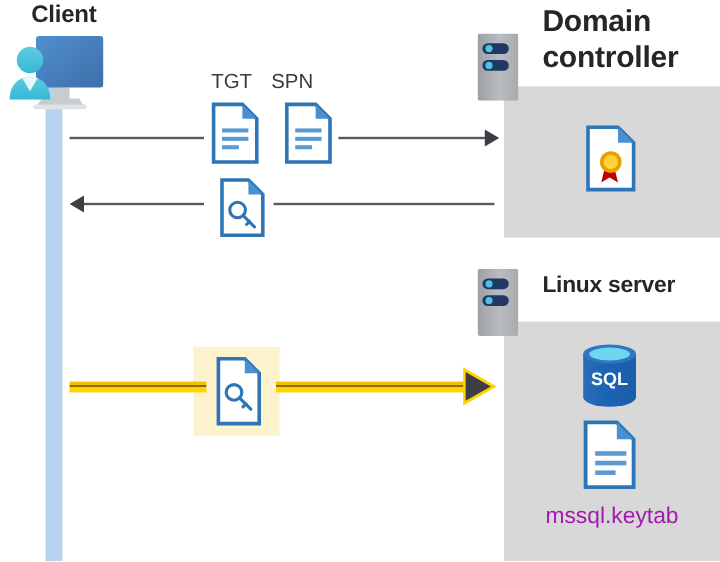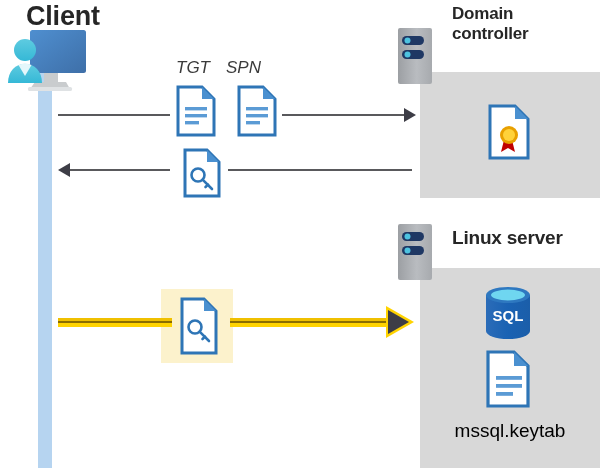--- a/index.html
+++ b/index.html
@@ -22,25 +22,25 @@
 
   
   .heading {
     font-weight: bold;
     color: #262626;
     letter-spacing: -0.2px;
     line-height: 1.18;
   }
   #client-title {
     left: 26px; top: 1px;
-    font-size: 27px;
+    font-size: 20px;
   }
   #dc-title {
     left: 452px; top: 4px;
-    font-size: 17px;
+    font-size: 25px;
     width: 140px;
   }
   #linux-title {
     left: 452px; top: 227px;
     font-size: 19px;
     width: 146px;
   }
 
   
   .panel {
@@ -127,30 +127,29 @@
   #doc-spn  { left: 236px; top: 85px; }
   #doc-key-top { left: 182px; top: 148px; }
   #doc-key-flow { left: 179px; top: 297px; }
   #doc-cert { left: 487px; top: 104px; }
   #doc-keytab { left: 485px; top: 350px; }
   #db-sql   { left: 482px; top: 285px; text-align: right; }
 
   .doclabel {
     font-size: 17px;
     color: #3b3b3b;
-    font-style: italic;
   }
   #label-tgt { left: 176px; top: 58px; }
   #label-spn { left: 226px; top: 58px; }
   #label-keytab {
     left: 420px; top: 420px;
     width: 180px;
     text-align: center;
     font-size: 19px;
-    color: #000000;
+    color: #a21caf;
   }
 </style>
 </head>
 <body>
 
 <div id="stage">
 
   <div class="abs panel" id="dc-panel"></div>
   <div class="abs panel" id="lx-panel"></div>
 

